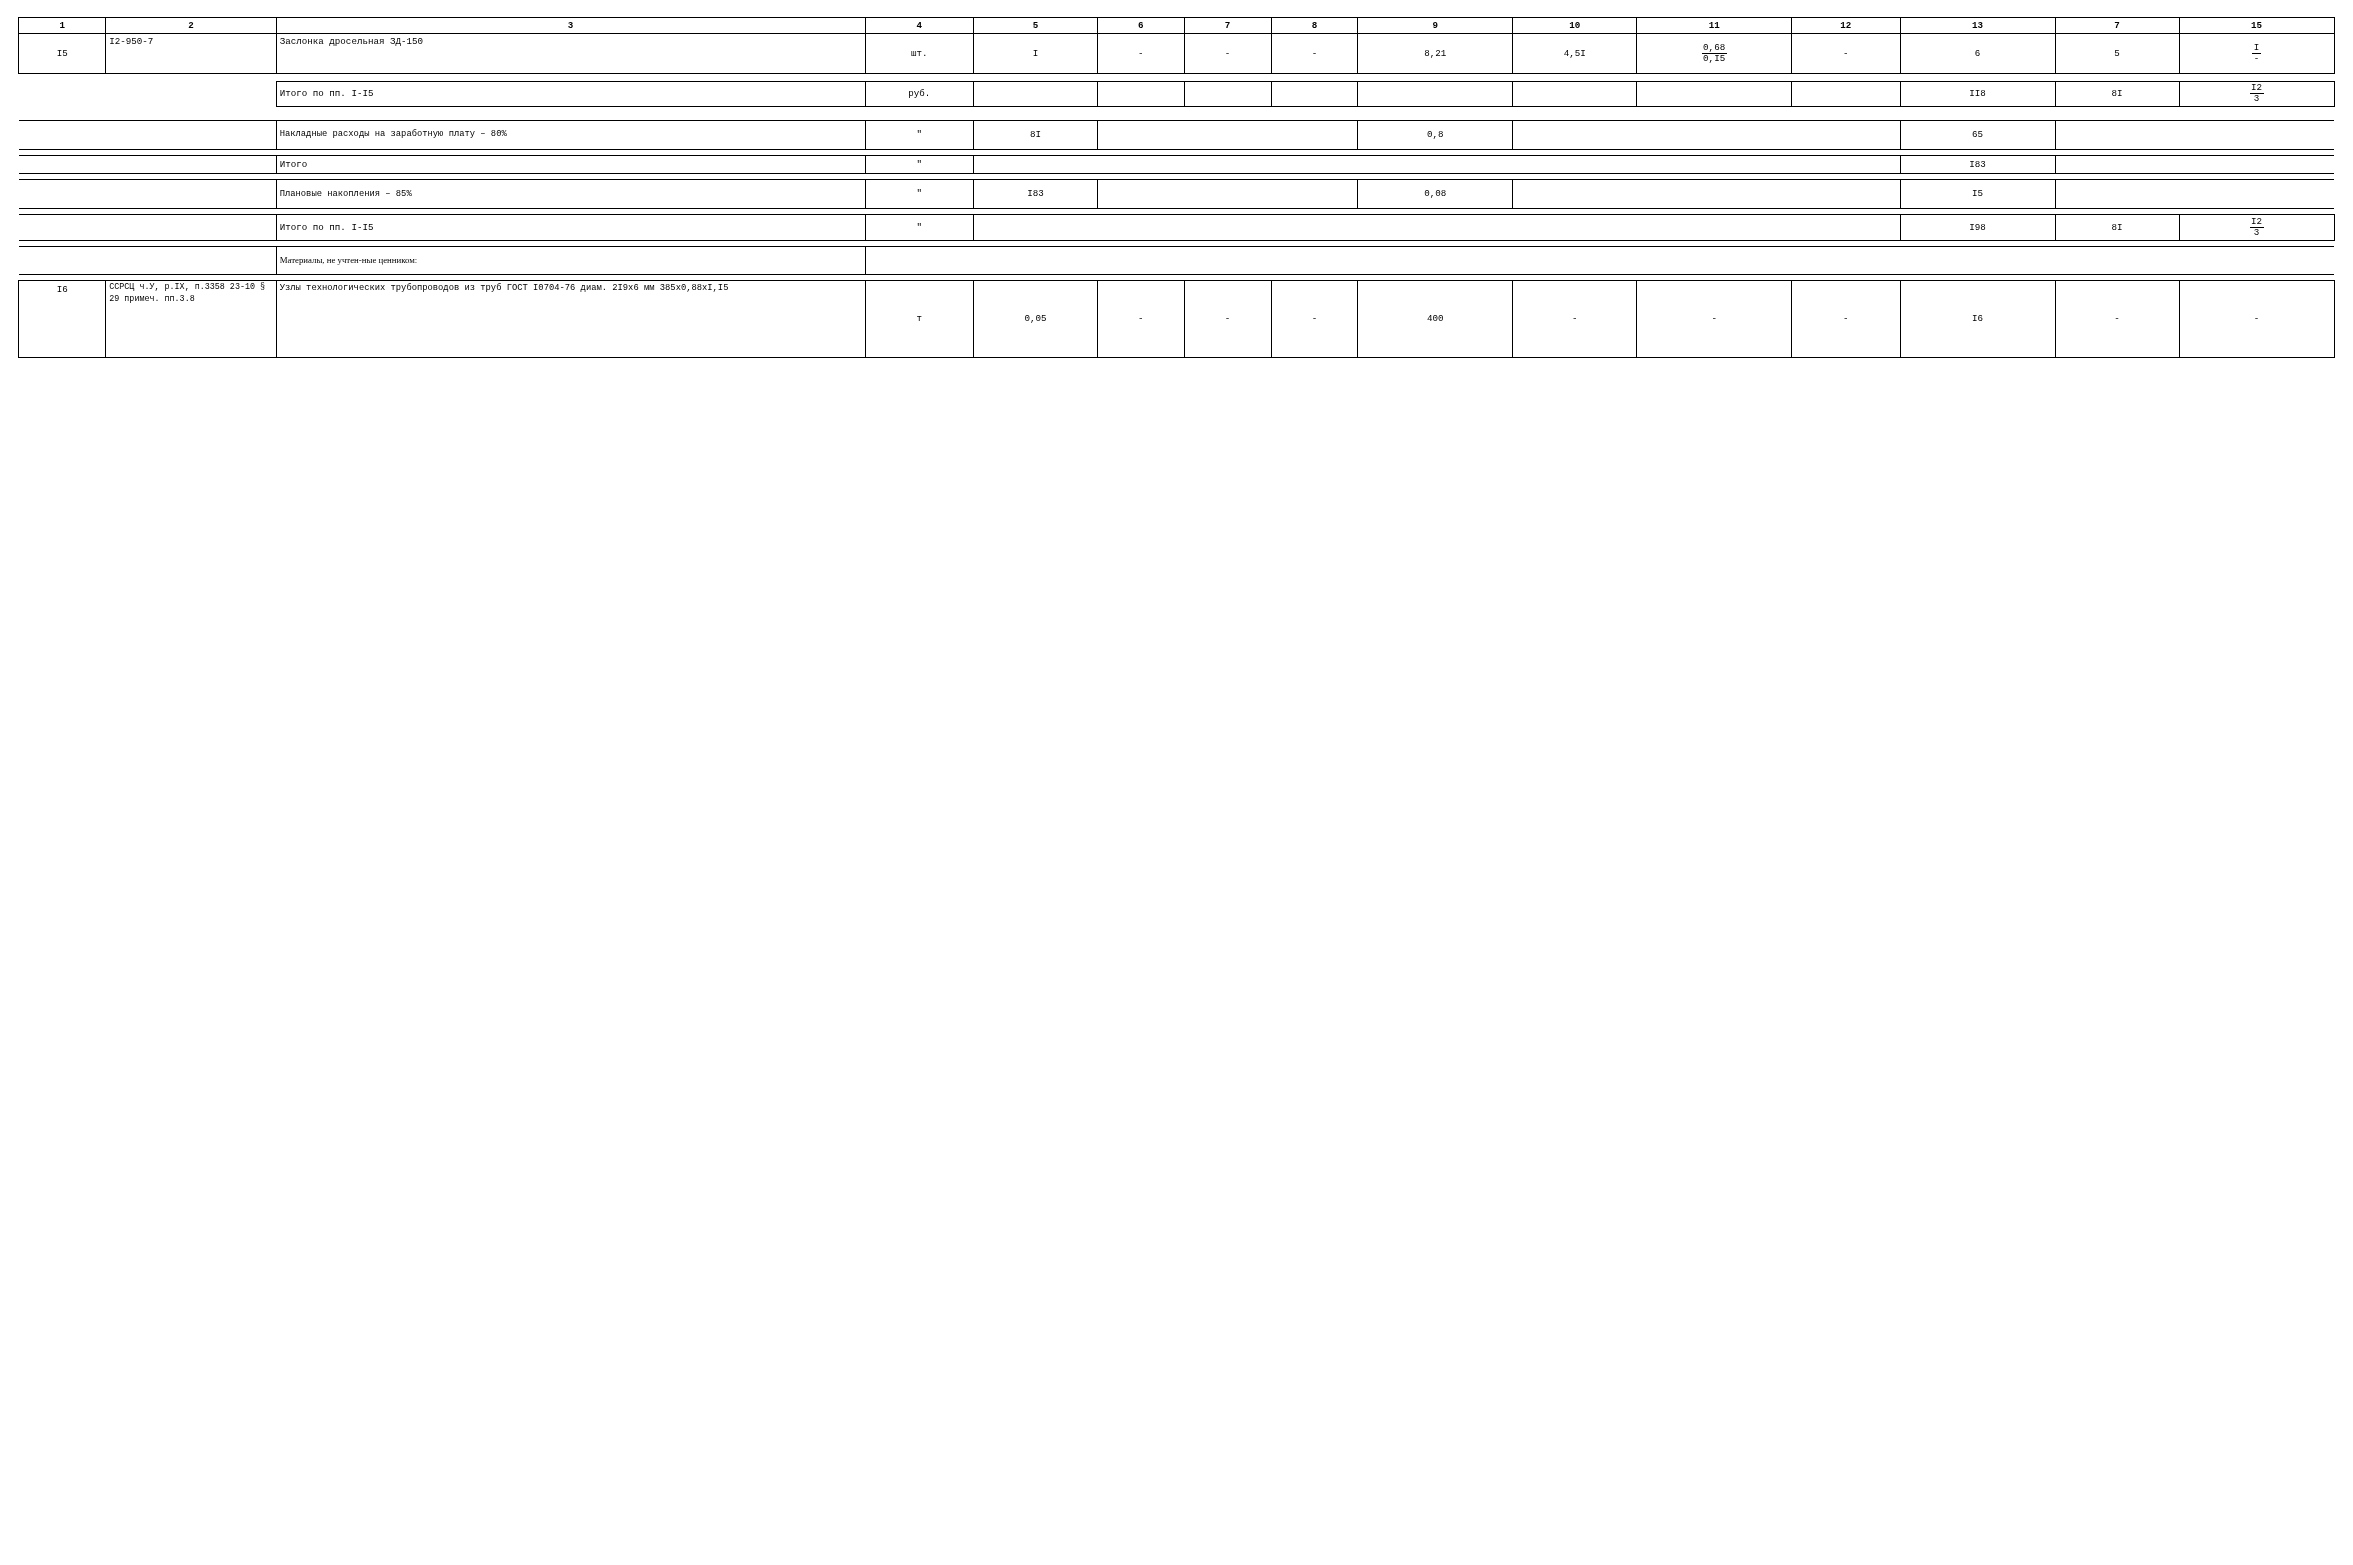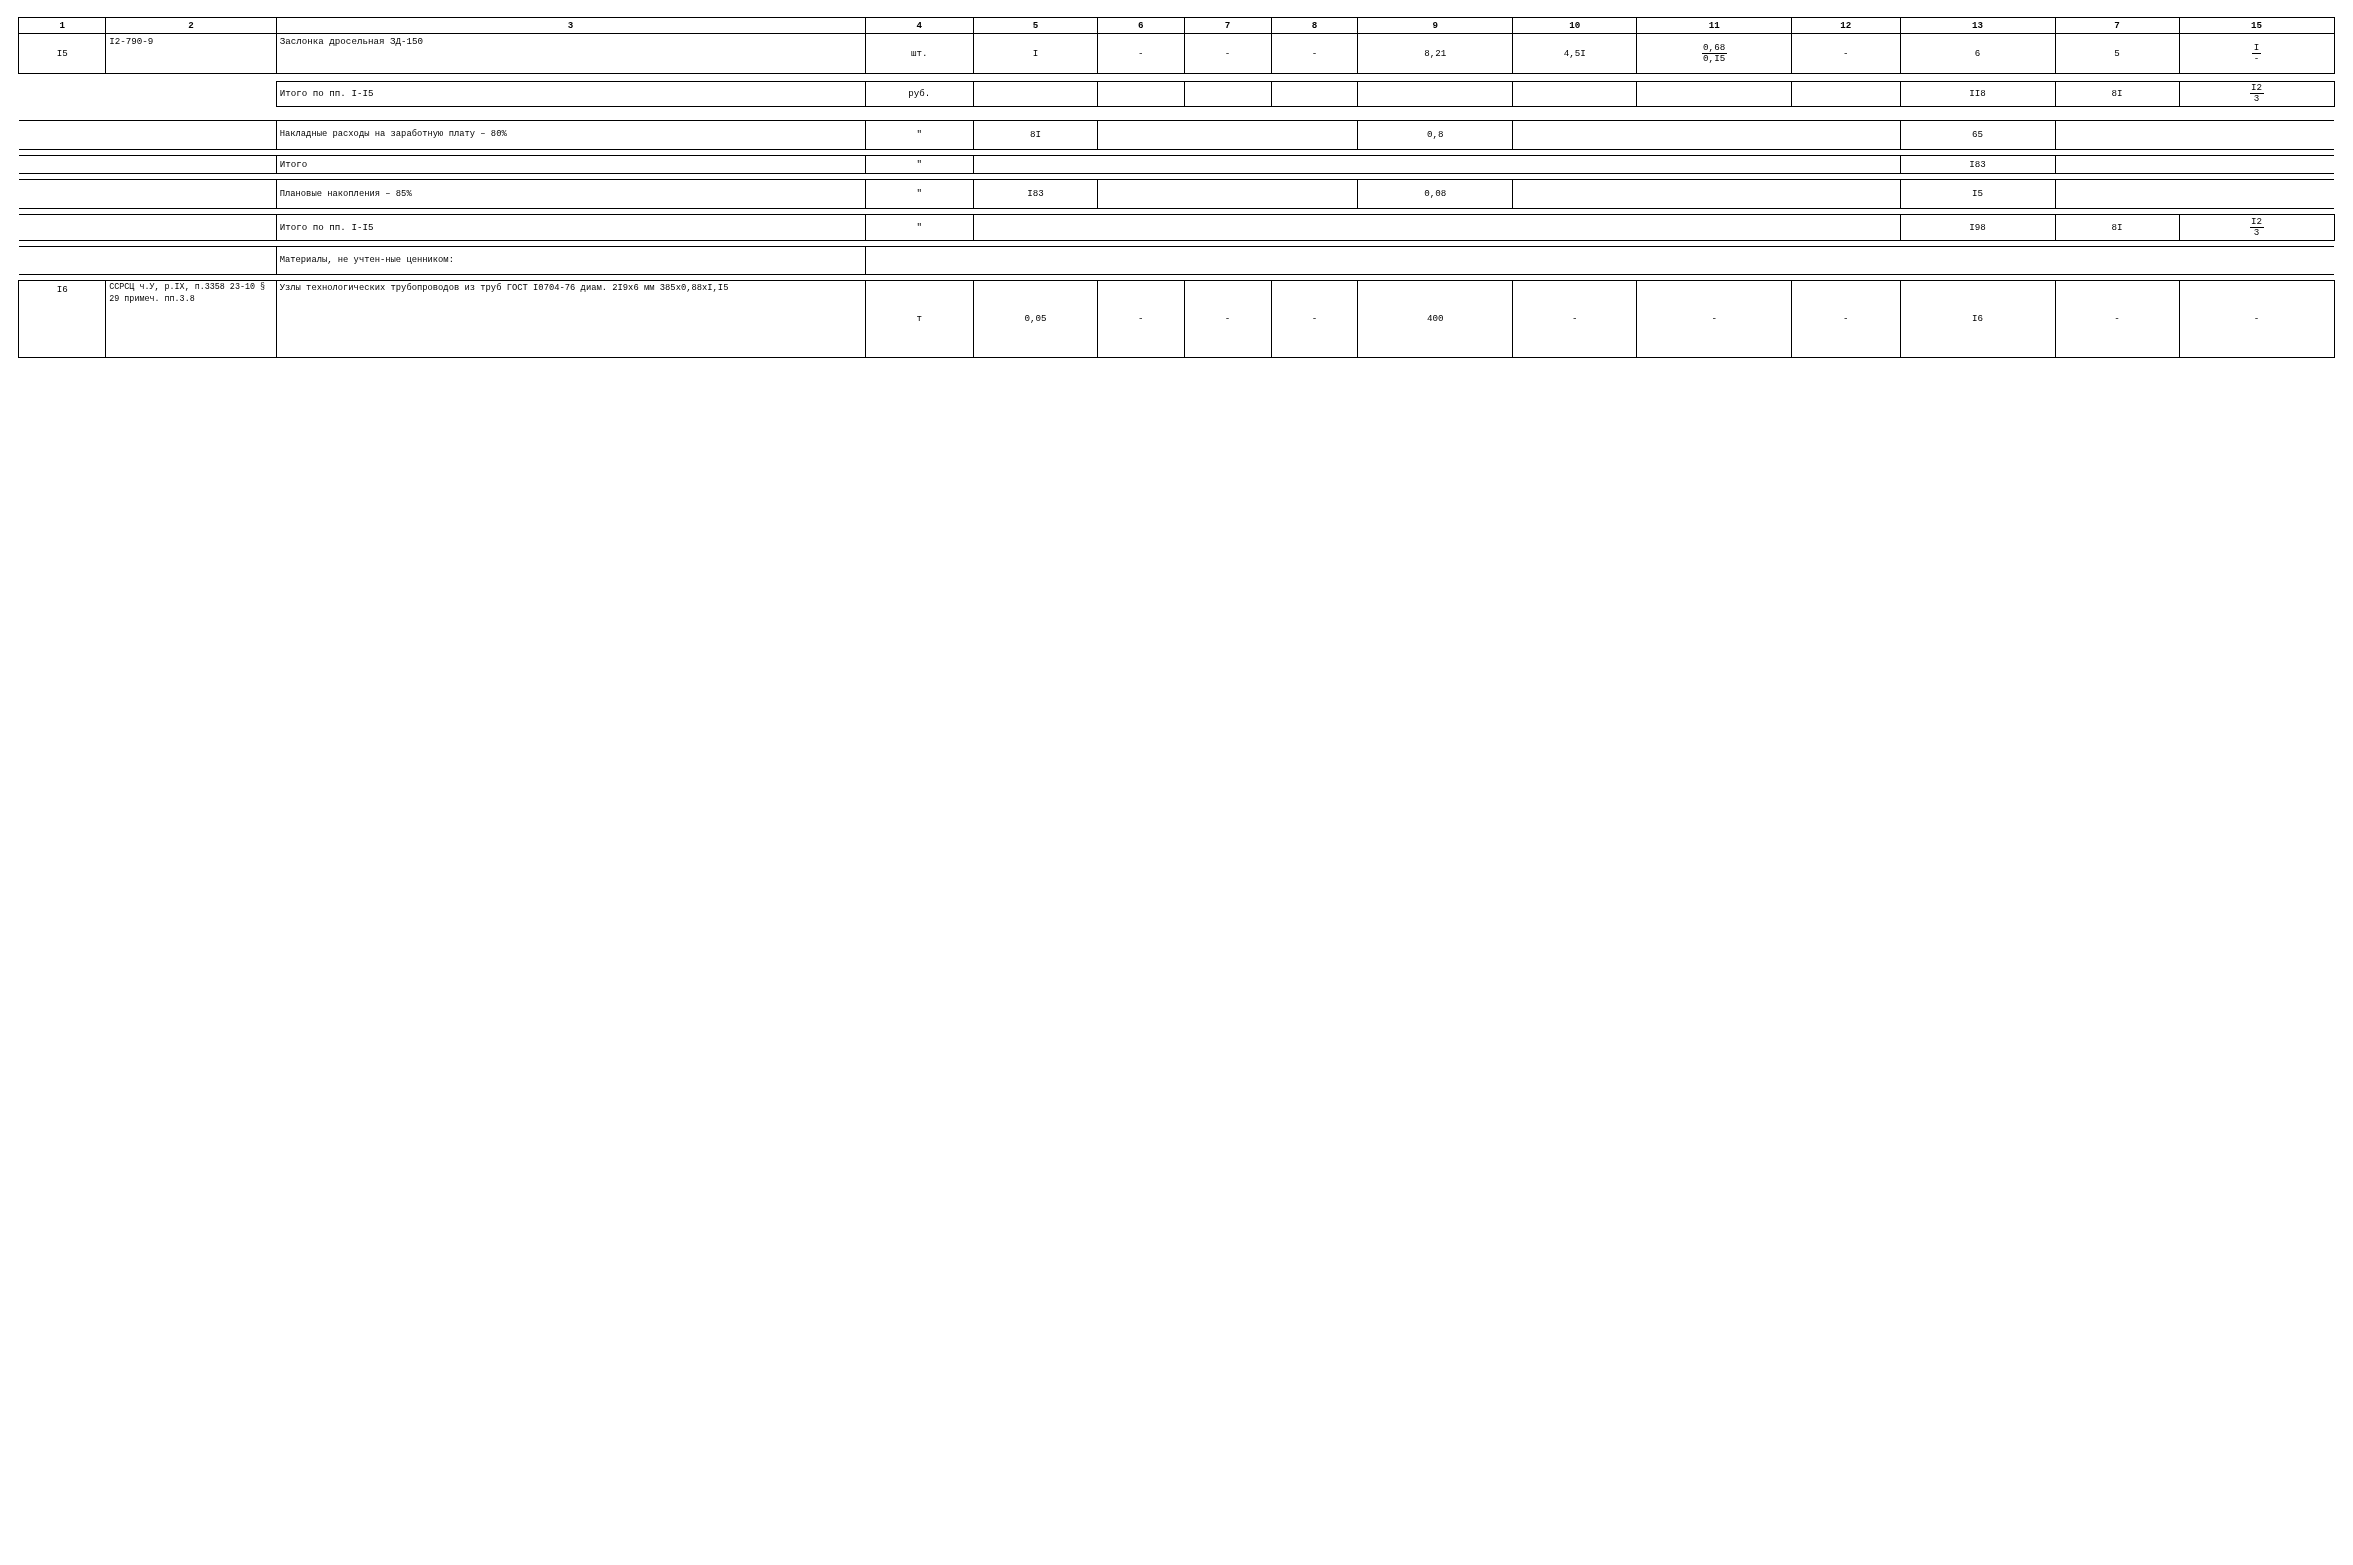--- a/index.html
+++ b/index.html
@@ -134,21 +134,21 @@
       <th>11</th>
       <th>12</th>
       <th>13</th>
       <th>7</th>
       <th>15</th>
     </tr>
   </thead>
   <tbody id="table-body">
   <tr style="height: 40px;">
         <td>I5</td>
-        <td class="left-align top-align">I2-790-9</td>
+        <td class="left-align top-align">I2-950-7</td>
         <td class="left-align top-align" style="font-size: 9.2px;">Заслонка дросельная ЗД-150</td>
         <td>шт.</td>
         <td>I</td>
         <td>-</td>
         <td>-</td>
         <td>-</td>
         <td>8,21</td>
         <td>4,5I</td>
         <td><span class="fraction">
             <span class="num">0,68</span>
@@ -365,21 +365,21 @@
         <td style="border: none;"></td>
         <td style="border: none;"></td>
         <td style="border: none;"></td>
         <td style="border: none;"></td>
         <td style="border: none;"></td>
         <td style="border: none;"></td>
         <td style="border: none;"></td>
         <td style="border: none;"></td>
         <td style="border: none;"></td>
       </tr>
-      <tr style="height: 28px;">
+      <tr style="height: 28px; font-family: Liberation Serif, serif;">
         <td style="border-left: none; border-right: none;"></td>
         <td style="border-left: none; border-right: none;"></td>
         <td class="left-align" style="font-size: 8.8px;">Материалы, не учтен-ные ценником:</td>
         <td style="border-left: none; border-right: none;"></td>
         <td style="border-left: none; border-right: none;"></td>
         <td style="border-left: none; border-right: none;"></td>
         <td style="border-left: none; border-right: none;"></td>
         <td style="border-left: none; border-right: none;"></td>
         <td style="border-left: none; border-right: none;"></td>
         <td style="border-left: none; border-right: none;"></td>

